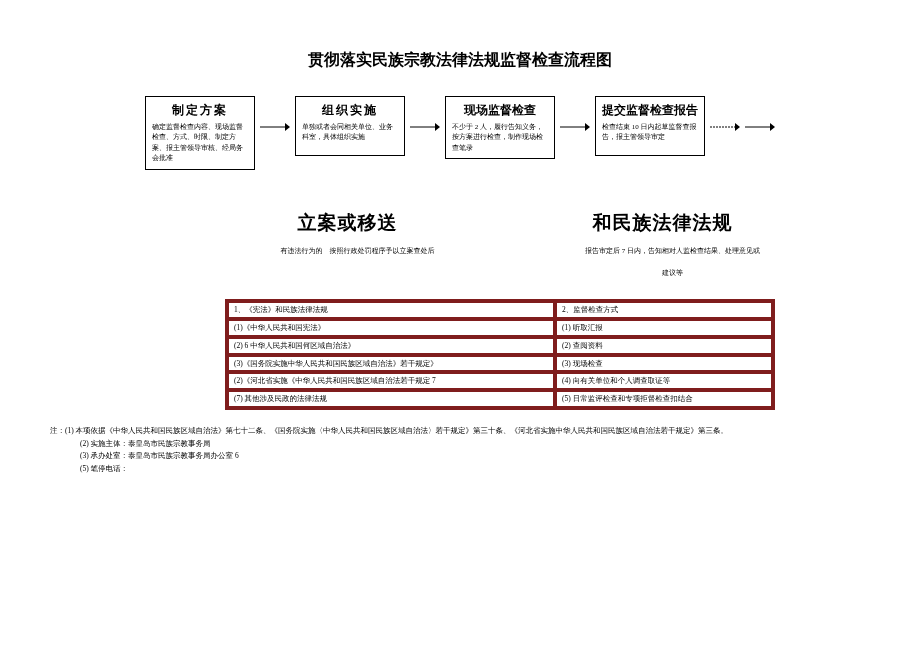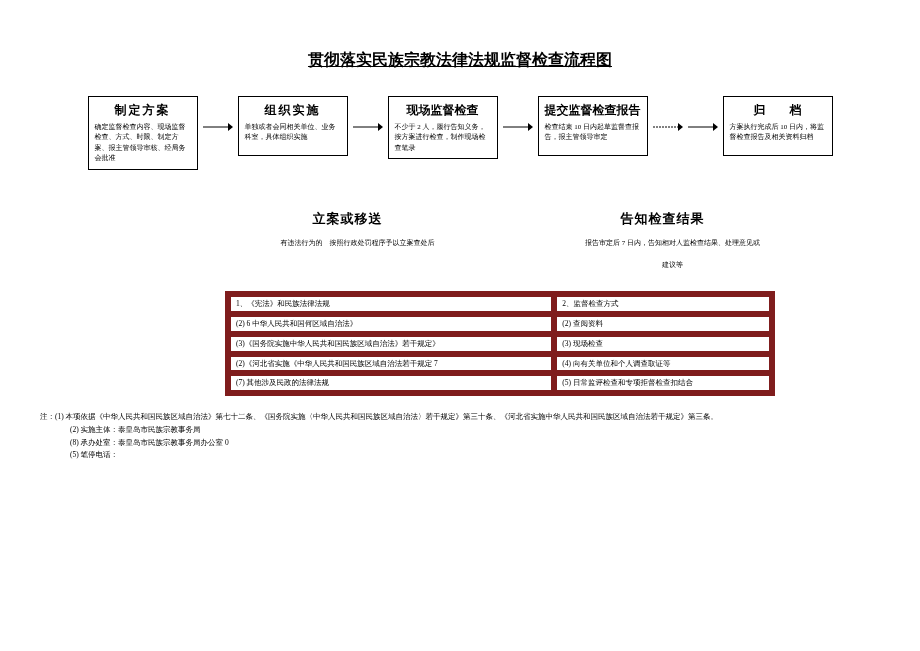--- a/index.html
+++ b/index.html
@@ -11,21 +11,20 @@
       font-size: 8px;
       color: #000;
       position: relative;
       padding: 50px 40px 20px 40px;
     }
     .title {
       text-align: center;
       font-size: 16px;
       font-weight: bold;
       margin-bottom: 25px;
-      text-decoration: underline;
     }
     .flow-row {
       display: flex;
       align-items: flex-start;
       justify-content: center;
       gap: 5px;
       margin-bottom: 40px;
     }
     .flow-box {
       border: 1px solid #000;
@@ -60,49 +59,50 @@
     .arrow svg { width: 30px; height: 12px; }
     .sub-row {
       display: flex;
       justify-content: space-between;
       margin: 0 60px 20px 150px;
     }
     .sub-col {
       width: 340px;
     }
     .sub-title {
-      font-size: 13px;
+      font-size: 19px;
       font-weight: bold;
       text-align: center;
       margin-bottom: 10px;
       letter-spacing: 1px;
     }
     .sub-body {
       font-size: 7px;
       line-height: 1.6;
       text-align: center;
       padding-left: 20px;
     }
     .table-wrap {
       margin: 10px 105px 15px 185px;
     }
     table {
       border-collapse: collapse;
       width: 100%;
       font-size: 7.5px;
     }
     td {
-      border: 6px solid #7f1d1d;
+      border: 4px solid #7f1d1d;
       padding: 2px 5px;
       height: 14px;
       line-height: 1.3;
     }
     .notes {
       font-size: 7.5px;
       line-height: 1.7;
+      margin-left: 10px;
     }
     .notes .indent { padding-left: 30px; }
   </style>
 </head>
 <body>
 
 <h1 class="title">贯彻落实民族宗教法律法规监督检查流程图</h1>
 
 <div class="flow-row">
   <div class="flow-box">
@@ -144,47 +144,47 @@
         <line x1="0" y1="6" x2="25" y2="6" stroke="#000" stroke-width="1" stroke-dasharray="2,1"></line>
         <polygon points="25,2 30,6 25,10" fill="#000"></polygon>
       </svg>
     </div>
   <div class="arrow">
       <svg viewBox="0 0 30 12">
         <line x1="0" y1="6" x2="25" y2="6" stroke="#000" stroke-width="1"></line>
         <polygon points="25,2 30,6 25,10" fill="#000"></polygon>
       </svg>
     </div>
-  <div class="flow-box">
-    <div class="flow-box-title nowspace">归　　档</div>
-    <div class="flow-box-body">方案执行完成后 10 日内，将监督检查报告及相关资料归档</div>
-  </div>
 </div>
 
 <div class="sub-row">
   <div class="sub-col">
     <div class="sub-title">立案或移送</div>
     <div class="sub-body">有违法行为的　按照行政处罚程序予以立案查处后</div>
   </div>
   <div class="sub-col">
-    <div class="sub-title">告知检查结果</div>
+    <div class="sub-title">和民族法律法规</div>
     <div class="sub-body" style="white-space:pre-line">报告审定后 7 日内，告知相对人监检查结果、处理意见或
 
 建议等</div>
   </div>
 </div>
 
 <div class="table-wrap">
   <table>
     <tbody>
         <tr>
           <td>1、《宪法》和民族法律法规</td>
           <td>2、监督检查方式</td>
         </tr>
     <tr>
+          <td>(1)《中华人民共和国宪法》</td>
+          <td>(1) 听取汇报</td>
+        </tr>
+    <tr>
           <td>(2) 6 中华人民共和国何区域自治法》</td>
           <td>(2) 查阅资料</td>
         </tr>
     <tr>
           <td>(3)《国务院实施中华人民共和国民族区域自治法》若干规定》</td>
           <td>(3) 现场检查</td>
         </tr>
     <tr>
           <td>(2)《河北省实施《中华人民共和国民族区域自治法若干规定 7</td>
           <td>(4) 向有关单位和个人调查取证等</td>
@@ -193,15 +193,15 @@
           <td>(7) 其他涉及民政的法律法规</td>
           <td>(5) 日常监评检查和专项拒督检查扣结合</td>
         </tr>
   </tbody>
     </table>
 </div>
 
 <div class="notes">
   <span>注：</span><span>(1) 本项依据《中华人民共和国民族区域自治法》第七十二条、《国务院实施〈中华人民共和国民族区域自治法〉若干规定》第三十条、《河北省实施中华人民共和国民族区域自治法若干规定》第三条。</span>
   <div class="indent">(2) 实施主体：泰皇岛市民族宗教事务局</div>
-  <div class="indent">(8) 承办处室：泰皇岛市民族宗教事务局办公室 0</div>
+  <div class="indent">(3) 承办处室：泰皇岛市民族宗教事务局办公室 6</div>
   <div class="indent">(5) 笔停电话：</div>
 </div>
 
 </body></html>

